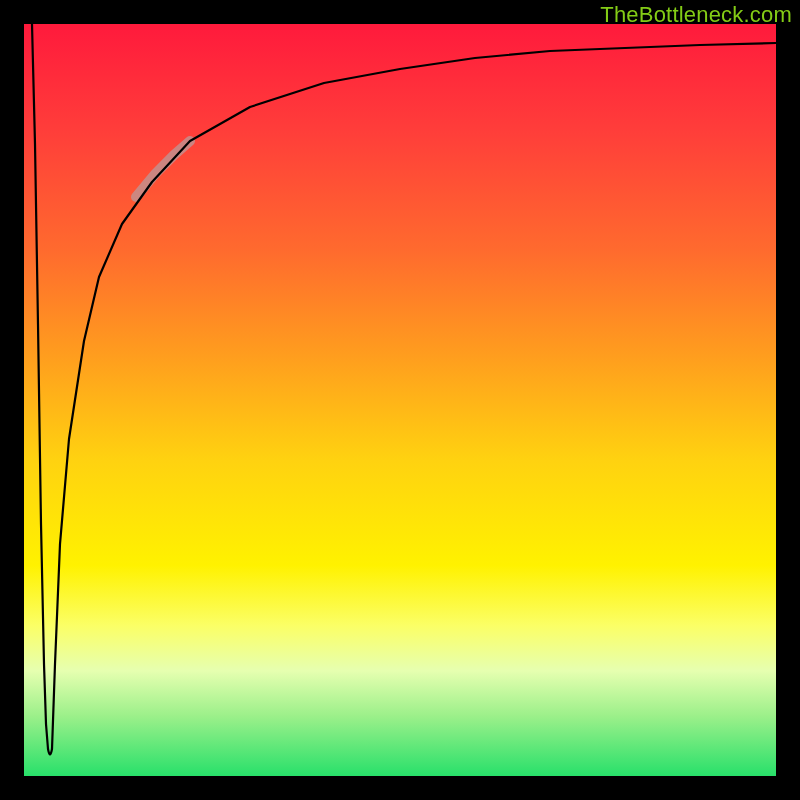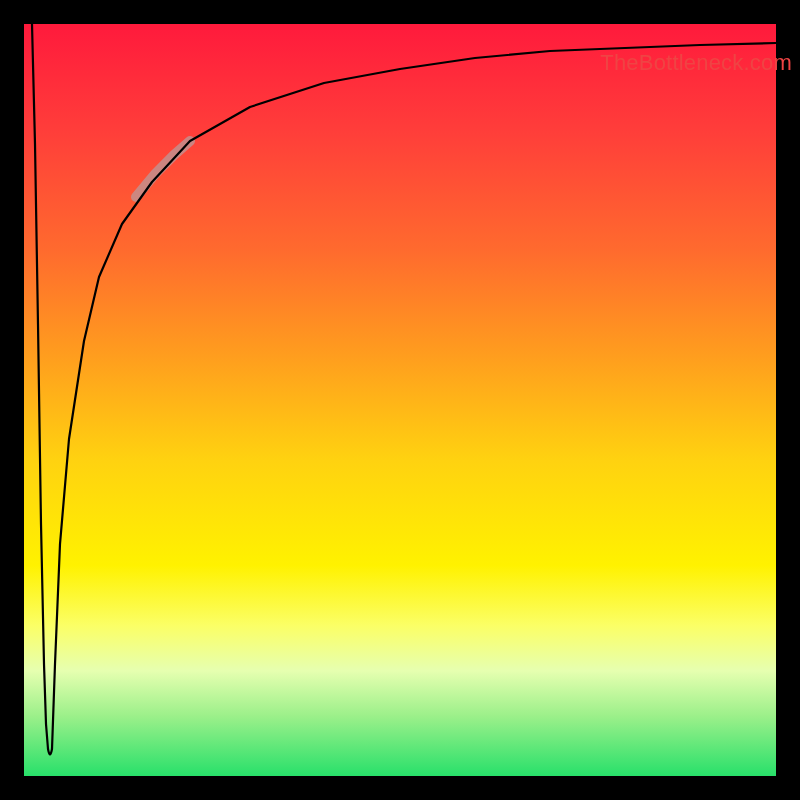--- a/index.html
+++ b/index.html
@@ -12,26 +12,25 @@
   }
   .outer {
     position: absolute;
     inset: 0;
     background: #000;
   }
   .watermark {
     position: absolute;
     top: 2px;
     right: 8px;
-    color: #ef4444;
+    color: #84cc16;
     font-size: 22px;
     font-family: Arial, sans-serif;
     letter-spacing: 0.2px;
     z-index: 10;
-    margin-top: 48px;
   }
   .plot-frame {
     position: absolute;
     left: 24px;
     top: 24px;
     width: 752px;
     height: 752px;
     background: linear-gradient(
       to bottom,
       #ff1a3c 0%,

